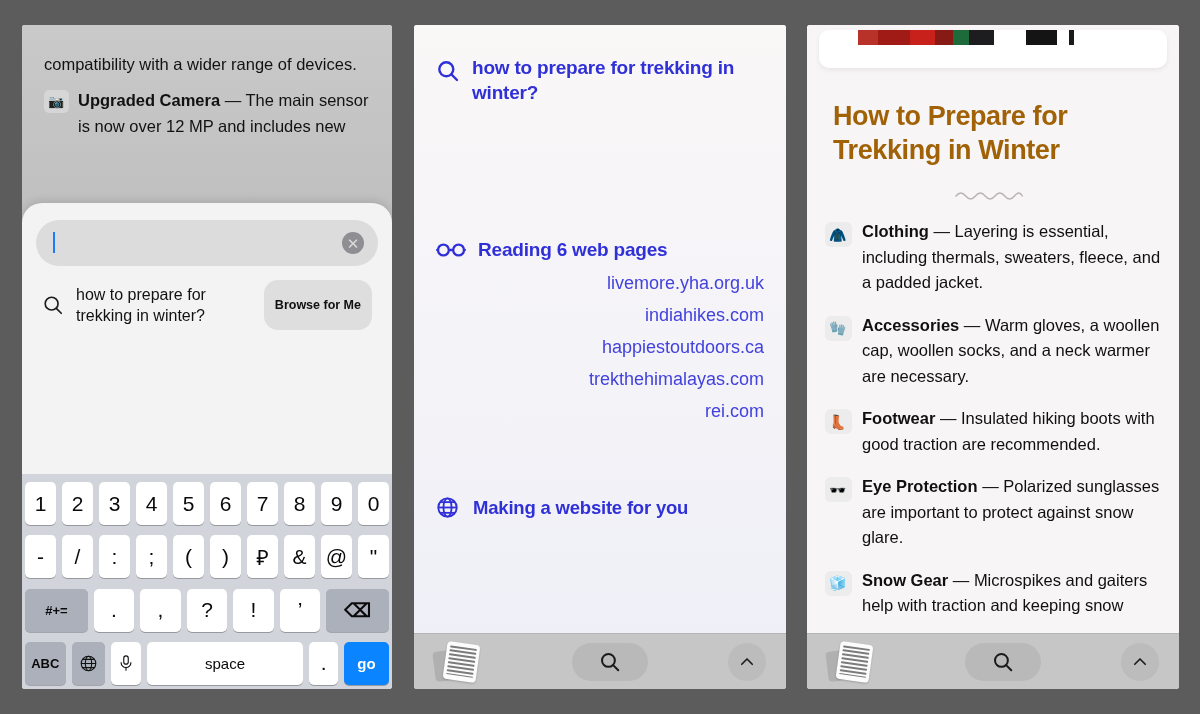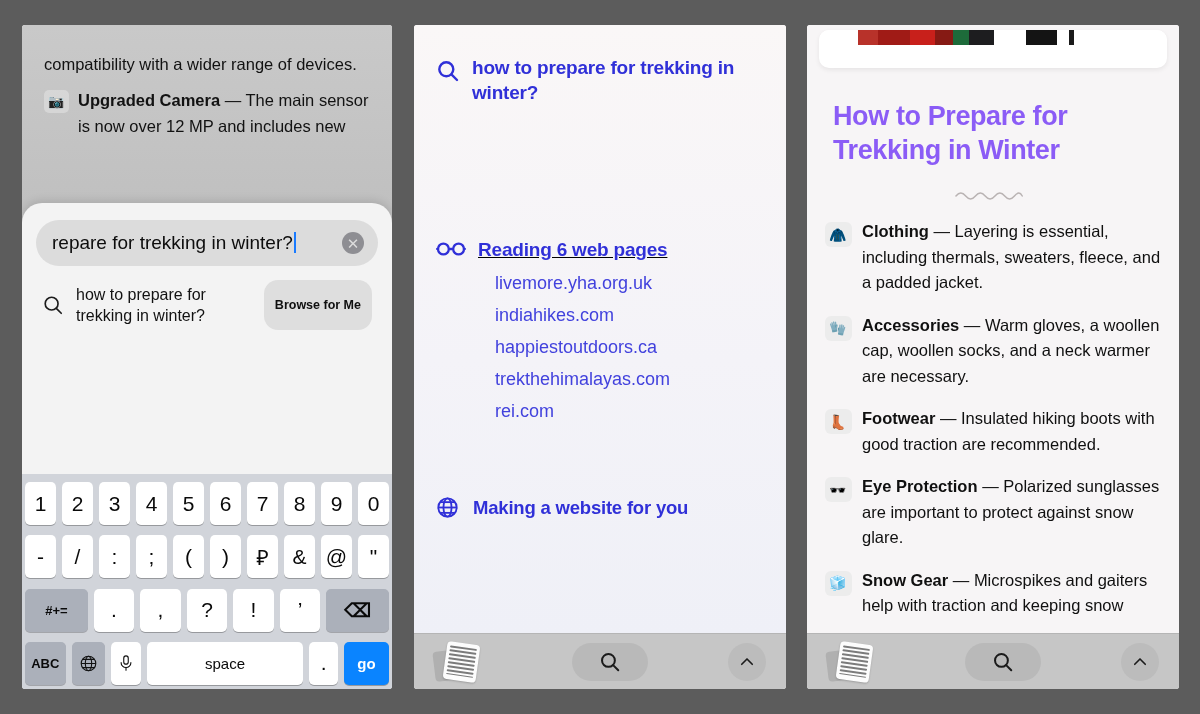--- a/index.html
+++ b/index.html
@@ -105,24 +105,24 @@
     background: linear-gradient(180deg, #faf7f7 0%, #f4f3f8 55%, #eff0f7 100%);
     padding: 30px 22px 0 22px;
     overflow: hidden;
   }
   .p2-query { display: flex; gap: 12px; align-items: flex-start; }
   .p2-q-ico { flex: 0 0 auto; width: 24px; height: 24px; margin-top: 4px; }
   .p2-q-text {
     font-size: 19px; line-height: 25px; font-weight: 700; color: #3030d8;
     letter-spacing: -0.2px;
   }
-  .p2-reading { display: flex; gap: 14px; align-items: center; margin-top: 134px; text-decoration: underline; }
+  .p2-reading { display: flex; gap: 14px; align-items: flex-end; margin-top: 134px; }
   .p2-read-ico { flex: 0 0 auto; width: 28px; height: 20px; }
   .p2-read-label { font-size: 19px; font-weight: 700; color: #3030d8; letter-spacing: -0.2px; }
-  .p2-urls { margin-top: 6px; padding-left: 59px; }
+  .p2-urls { margin-top: 6px; padding-left: 59px; text-align: right; }
   .p2-url { font-size: 18px; line-height: 32px; color: #4242dd; }
   .p2-making { display: flex; gap: 14px; align-items: flex-end; margin-top: 69px; }
   .p2-mk-ico { flex: 0 0 auto; width: 23px; height: 23px; }
   .p2-mk-label { font-size: 18.5px; font-weight: 700; color: #3030d8; letter-spacing: -0.2px; }
 
   
   .toolbar {
     position: absolute; left: 0; bottom: 0; width: 100%; height: 56px;
     background: #c6c6c6;
     display: flex; align-items: center; justify-content: space-between;
@@ -163,21 +163,21 @@
   .p3-hero {
     position: relative; margin: 5px 12px 0 12px; height: 38px;
     background: #fff; border-radius: 10px; overflow: hidden;
     box-shadow: 0 2px 5px rgba(0,0,0,0.07);
   }
   .p3-hero-strip { position: absolute; left: 0; right: 0; top: 0; height: 15px; display: flex; }
   .p3-hero-strip span { display: block; height: 100%; }
   .p3-title {
     margin: 31px 26px 0 26px;
     font-size: 27px; line-height: 34px; font-weight: 700;
-    color: #8b5cf6; letter-spacing: -0.4px;
+    color: #a16207; letter-spacing: -0.4px;
   }
   .p3-squiggle { margin: 22px auto 0 auto; width: 78px; height: 12px; display: block; }
   .p3-list { margin-top: 18px; padding: 0 18px 0 18px; }
   .p3-item { display: flex; gap: 10px; margin-bottom: 17px; }
   .p3-item-ico {
     flex: 0 0 auto; width: 27px; height: 25px; border-radius: 6px;
     background: #ececec; display: flex; align-items: center; justify-content: center;
     font-size: 14px; margin-top: 3px;
   }
   .p3-item-txt { font-size: 16.5px; line-height: 25.5px; color: #101010; }
@@ -195,21 +195,21 @@
       <div class="p1-bullet">
         <div class="p1-bullet-ico">📷</div>
         <div class="p1-bullet-txt">
           <b>Upgraded Camera</b><span> — </span><span>The main sensor is now over 12 MP and includes new</span>
         </div>
       </div>
     </div>
 
     <div class="p1-searchsheet">
       <div class="p1-searchfield">
-        <div class="p1-searchfield-text"><span>repare for trekking in winter?</span><span class="p1-caret"></span></div>
+        <div class="p1-searchfield-text"><span class="p1-caret"></span></div>
         <div class="p1-clear">✕</div>
       </div>
 
       <div class="p1-suggest">
         <span class="p1-sug-ico">
           <svg viewBox="0 0 24 24" width="22" height="22" fill="none" stroke="#1b1b1b" stroke-width="1.8">
               <circle cx="10.5" cy="10.5" r="7"></circle>
               <line x1="15.6" y1="15.6" x2="21" y2="21" stroke-linecap="round"></line>
             </svg>
         </span>

